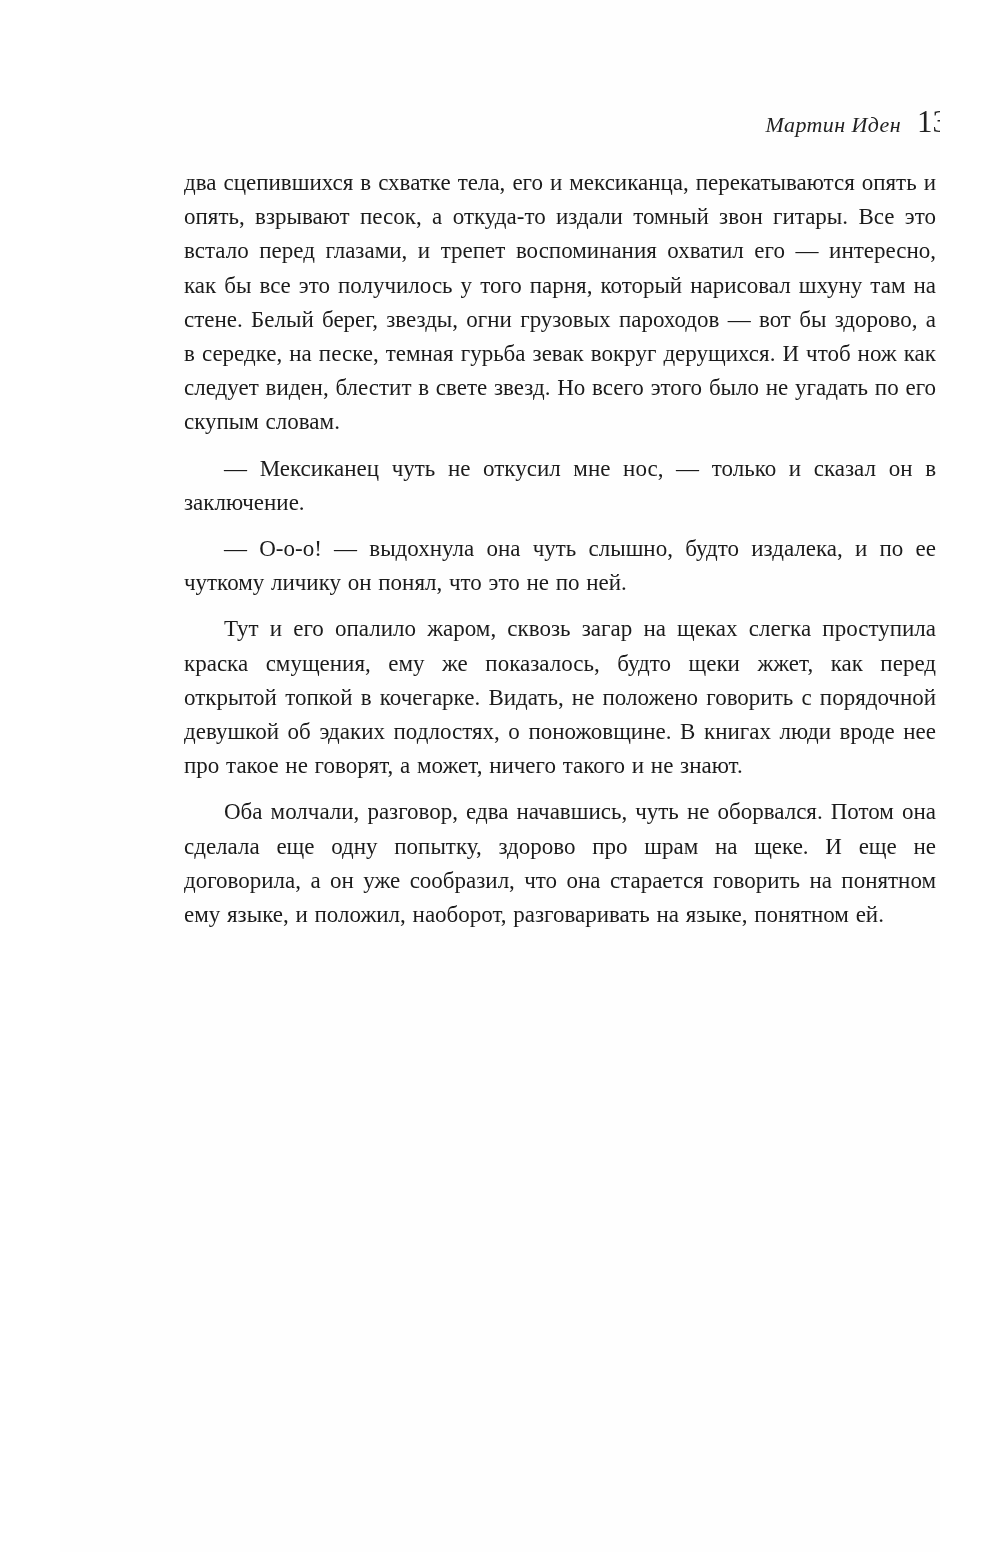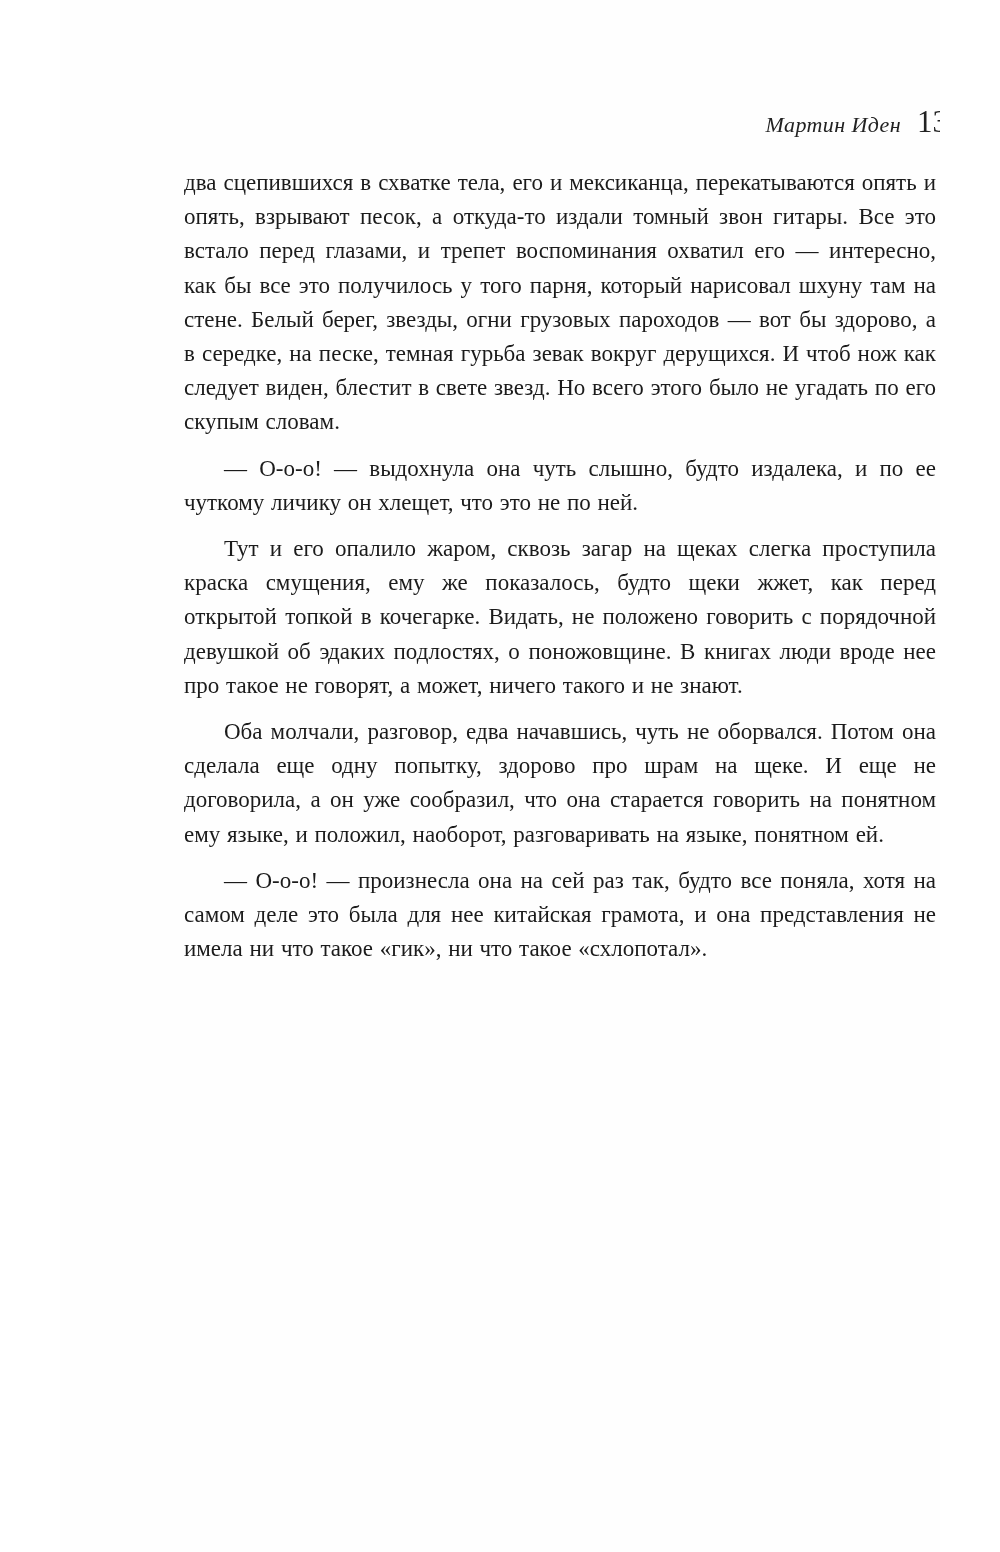--- a/index.html
+++ b/index.html
@@ -64,20 +64,20 @@
 <div class="page">
   <div class="content">
 
     <div class="running-header">
       <span class="header-title">Мартин Иден</span>
       <span class="page-number">13</span>
     </div>
 
     <div class="text-block">
       <p class="no-indent">два сцепившихся в схватке тела, его и мексиканца, перекатываются опять и опять, взрывают песок, а откуда-то издали томный звон гитары. Все это встало перед глазами, и трепет воспоминания охватил его — интересно, как бы все это получилось у того парня, который нарисовал шхуну там на стене. Белый берег, звезды, огни грузовых пароходов — вот бы здорово, а в середке, на песке, темная гурьба зевак вокруг дерущихся. И чтоб нож как следует виден, блестит в свете звезд. Но всего этого было не угадать по его скупым словам.</p>
-      <p>— О-о-о! — выдохнула она чуть слышно, будто издалека, и по ее чуткому личику он хлещет, что это не по ней.</p>
+      <p>— Мексиканец чуть не откусил мне нос, — только и сказал он в заключение.</p>
+      <p>— О-о-о! — выдохнула она чуть слышно, будто издалека, и по ее чуткому личику он понял, что это не по ней.</p>
       <p>Тут и его опалило жаром, сквозь загар на щеках слегка проступила краска смущения, ему же показалось, будто щеки жжет, как перед открытой топкой в кочегарке. Видать, не положено говорить с порядочной девушкой об эдаких подлостях, о поножовщине. В книгах люди вроде нее про такое не говорят, а может, ничего такого и не знают.</p>
       <p>Оба молчали, разговор, едва начавшись, чуть не оборвался. Потом она сделала еще одну попытку, здорово про шрам на щеке. И еще не договорила, а он уже сообразил, что она старается говорить на понятном ему языке, и положил, наоборот, разговаривать на языке, понятном ей.</p>
-      <p>— О-о-о! — произнесла она на сей раз так, будто все поняла, хотя на самом деле это была для нее китайская грамота, и она представления не имела ни что такое «гик», ни что такое «схлопотал».</p>
     </div>
 
   </div>
 </div>
 
 </body></html>

